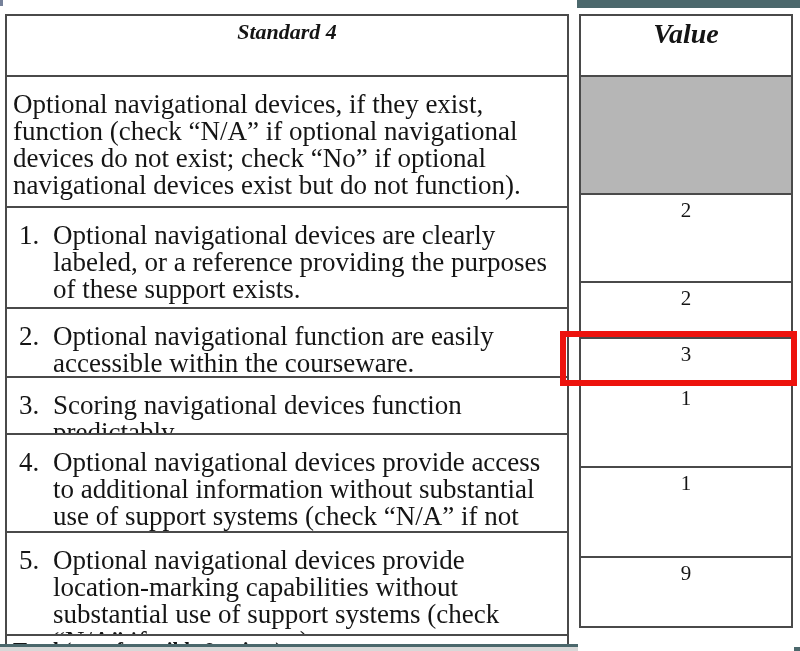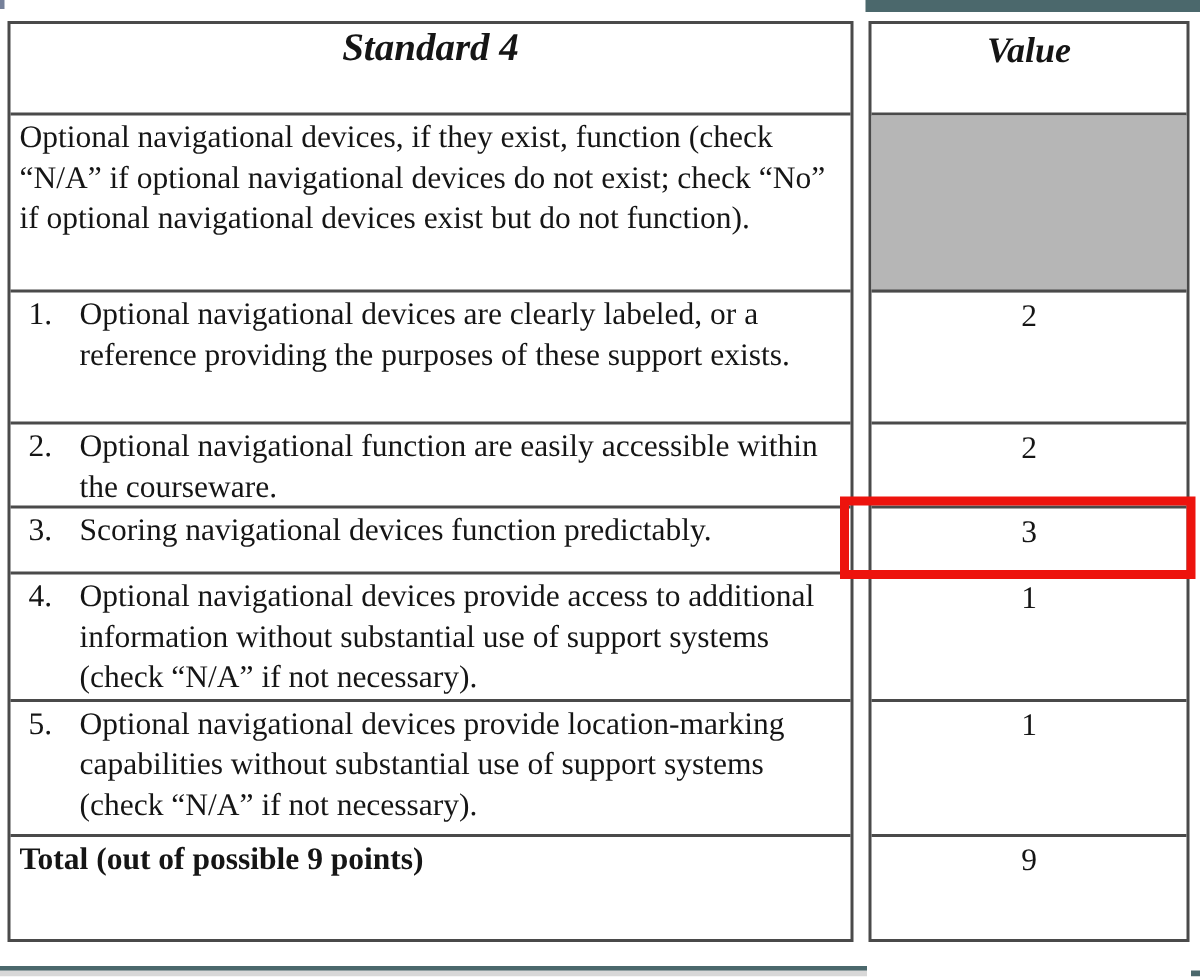--- a/index.html
+++ b/index.html
@@ -26,33 +26,33 @@
   .h-head{height:61px;}
   .h-r0{height:118px;}
   .h-r1{height:88px;}
   .h-r2{height:56px;}
   .h-r3{height:44px;}
   .h-r4{height:85px;}
   .h-r5{height:90px;}
   .h-tot{height:68px;}
 
   
-  .crit-head{font-size:26px;font-weight:bold;font-style:italic;text-align:center;line-height:28px;padding-top:2px;}
-  .crit-row{font-size:21px;line-height:27px;padding:1px 8px 0 6px;}
+  .crit-head{font-size:22px;font-weight:bold;font-style:italic;text-align:center;line-height:28px;padding-top:2px;}
+  .crit-row{font-size:27px;line-height:27px;padding:1px 8px 0 6px;margin-top:13px;}
   .crit-row.numbered{display:flex;padding-left:12px;}
   .crit-row .num{width:34px;flex:0 0 34px;}
   .crit-row .txt{flex:1;}
   .crit-row .txt.narrow{max-width:472px;}
   .total-cell{font-size:21px;line-height:27px;padding:1px 8px 0 6px;}
   .bold{font-weight:bold;}
 
   
   .vcell{font-size:21px;text-align:center;padding-top:2px;line-height:27px;}
   .vcell.shaded{background:#b6b6b6;}
-  .vhead{font-size:24px;font-weight:bold;font-style:italic;text-align:center;padding-top:4px;line-height:28px;}
+  .vhead{font-size:28px;font-weight:bold;font-style:italic;text-align:center;padding-top:4px;line-height:28px;}
 
   
   .red-box{position:absolute;left:560px;top:331px;width:237px;height:55px;border:6px solid #ed130d;box-sizing:border-box;background:transparent;}
 </style>
 </head>
 <body>
 
 <div class="top-left-mark"></div>
 <div class="top-right-bar"></div>
 

